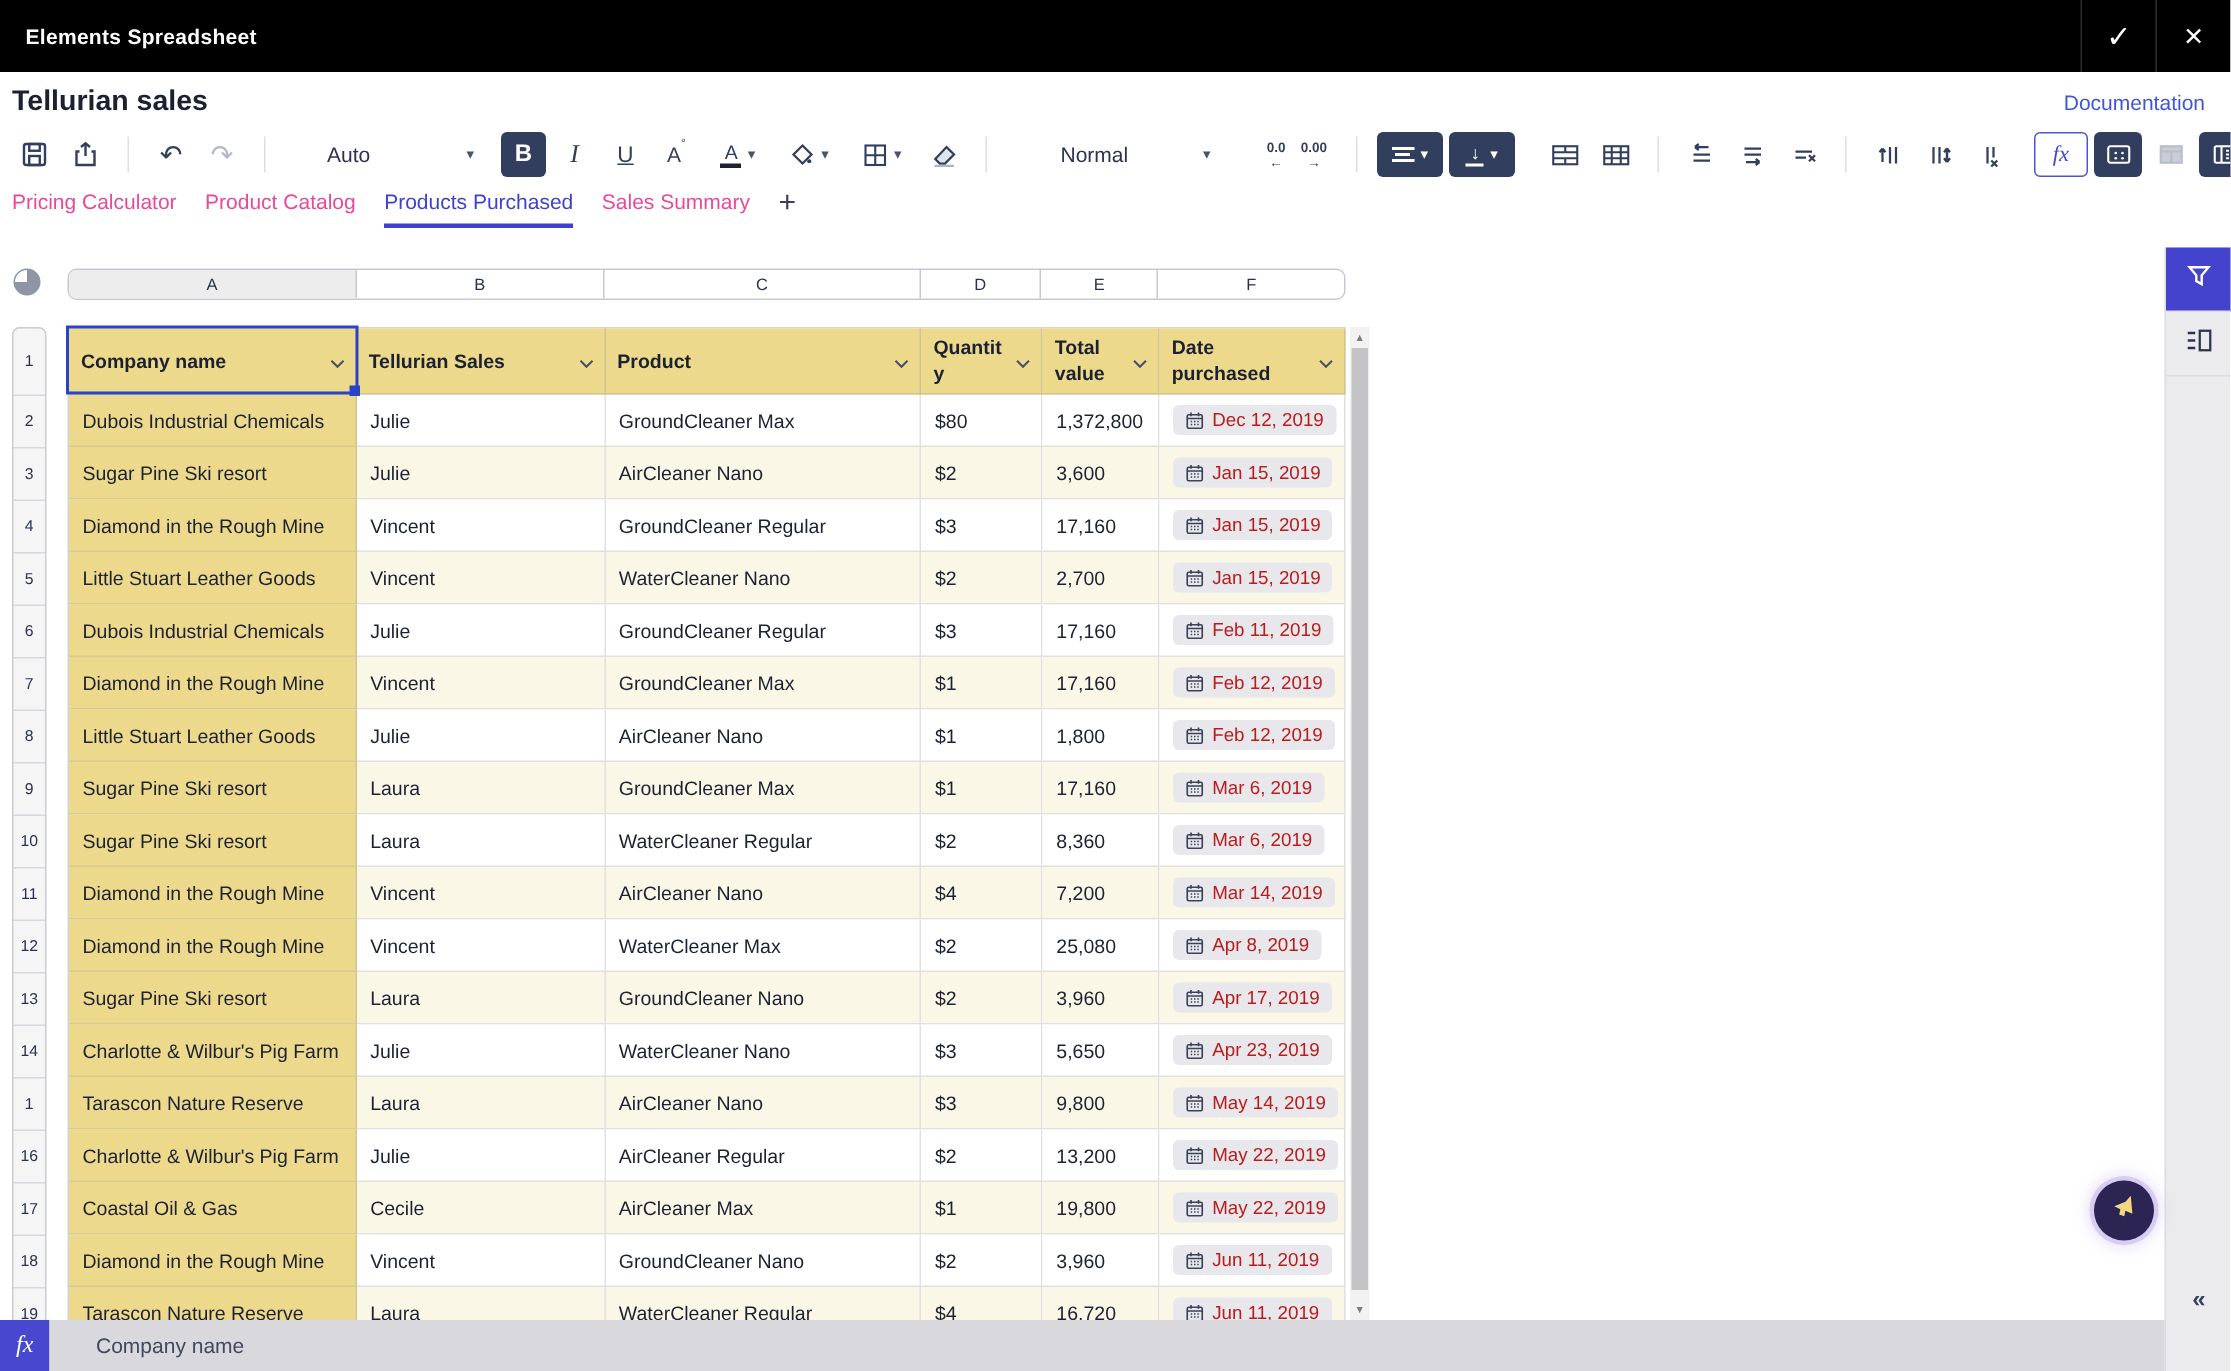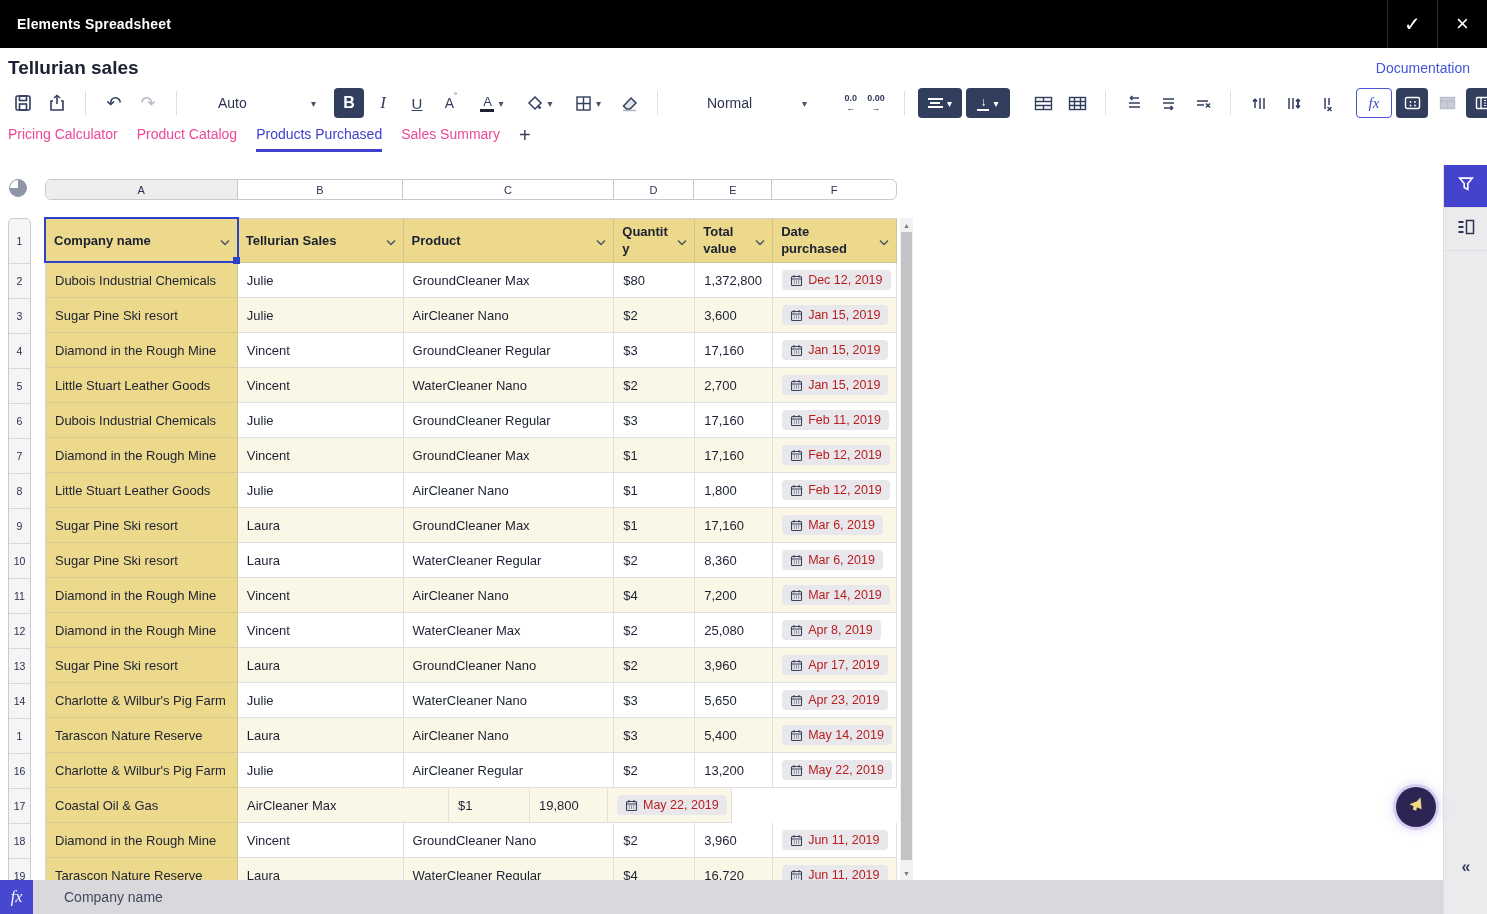--- a/index.html
+++ b/index.html
@@ -649,21 +649,21 @@
               </span>
               <span>Apr 23, 2019</span>
             </span>
           </div>
         </div>
         <div class="trow odd">
           <div class="tcell colA" style="width: 192px;">Tarascon Nature Reserve</div>
           <div class="tcell" style="width: 166px;">Laura</div>
           <div class="tcell" style="width: 211px;">AirCleaner Nano</div>
           <div class="tcell" style="width: 81px;">$3</div>
-          <div class="tcell" style="width: 78px;">5,400</div>
+          <div class="tcell" style="width: 78px;">9,800</div>
           <div class="tcell" style="width: 124px;">
             <span class="date-pill">
               <span style="display: inline-flex;">
                 <svg width="13" height="13" viewBox="0 0 13 13" fill="none" stroke="#3a4158" stroke-width="1.1">
                   <rect x="1.5" y="2.5" width="10" height="9" rx="1"></rect>
                   <path d="M4 1 v2.5 M9 1 v2.5 M1.5 5 h10"></path>
                   <path d="M3.8 7 h1 M6 7 h1 M8.2 7 h1 M3.8 9 h1 M6 9 h1 M8.2 9 h1" stroke-width="1"></path>
                 </svg>
               </span>
               <span>May 14, 2019</span>
@@ -684,20 +684,21 @@
                   <path d="M4 1 v2.5 M9 1 v2.5 M1.5 5 h10"></path>
                   <path d="M3.8 7 h1 M6 7 h1 M8.2 7 h1 M3.8 9 h1 M6 9 h1 M8.2 9 h1" stroke-width="1"></path>
                 </svg>
               </span>
               <span>May 22, 2019</span>
             </span>
           </div>
         </div>
         <div class="trow odd">
           <div class="tcell colA" style="width: 192px;">Coastal Oil &amp; Gas</div>
+          <div class="tcell" style="width: 166px;">Cecile</div>
           <div class="tcell" style="width: 211px;">AirCleaner Max</div>
           <div class="tcell" style="width: 81px;">$1</div>
           <div class="tcell" style="width: 78px;">19,800</div>
           <div class="tcell" style="width: 124px;">
             <span class="date-pill">
               <span style="display: inline-flex;">
                 <svg width="13" height="13" viewBox="0 0 13 13" fill="none" stroke="#3a4158" stroke-width="1.1">
                   <rect x="1.5" y="2.5" width="10" height="9" rx="1"></rect>
                   <path d="M4 1 v2.5 M9 1 v2.5 M1.5 5 h10"></path>
                   <path d="M3.8 7 h1 M6 7 h1 M8.2 7 h1 M3.8 9 h1 M6 9 h1 M8.2 9 h1" stroke-width="1"></path>

